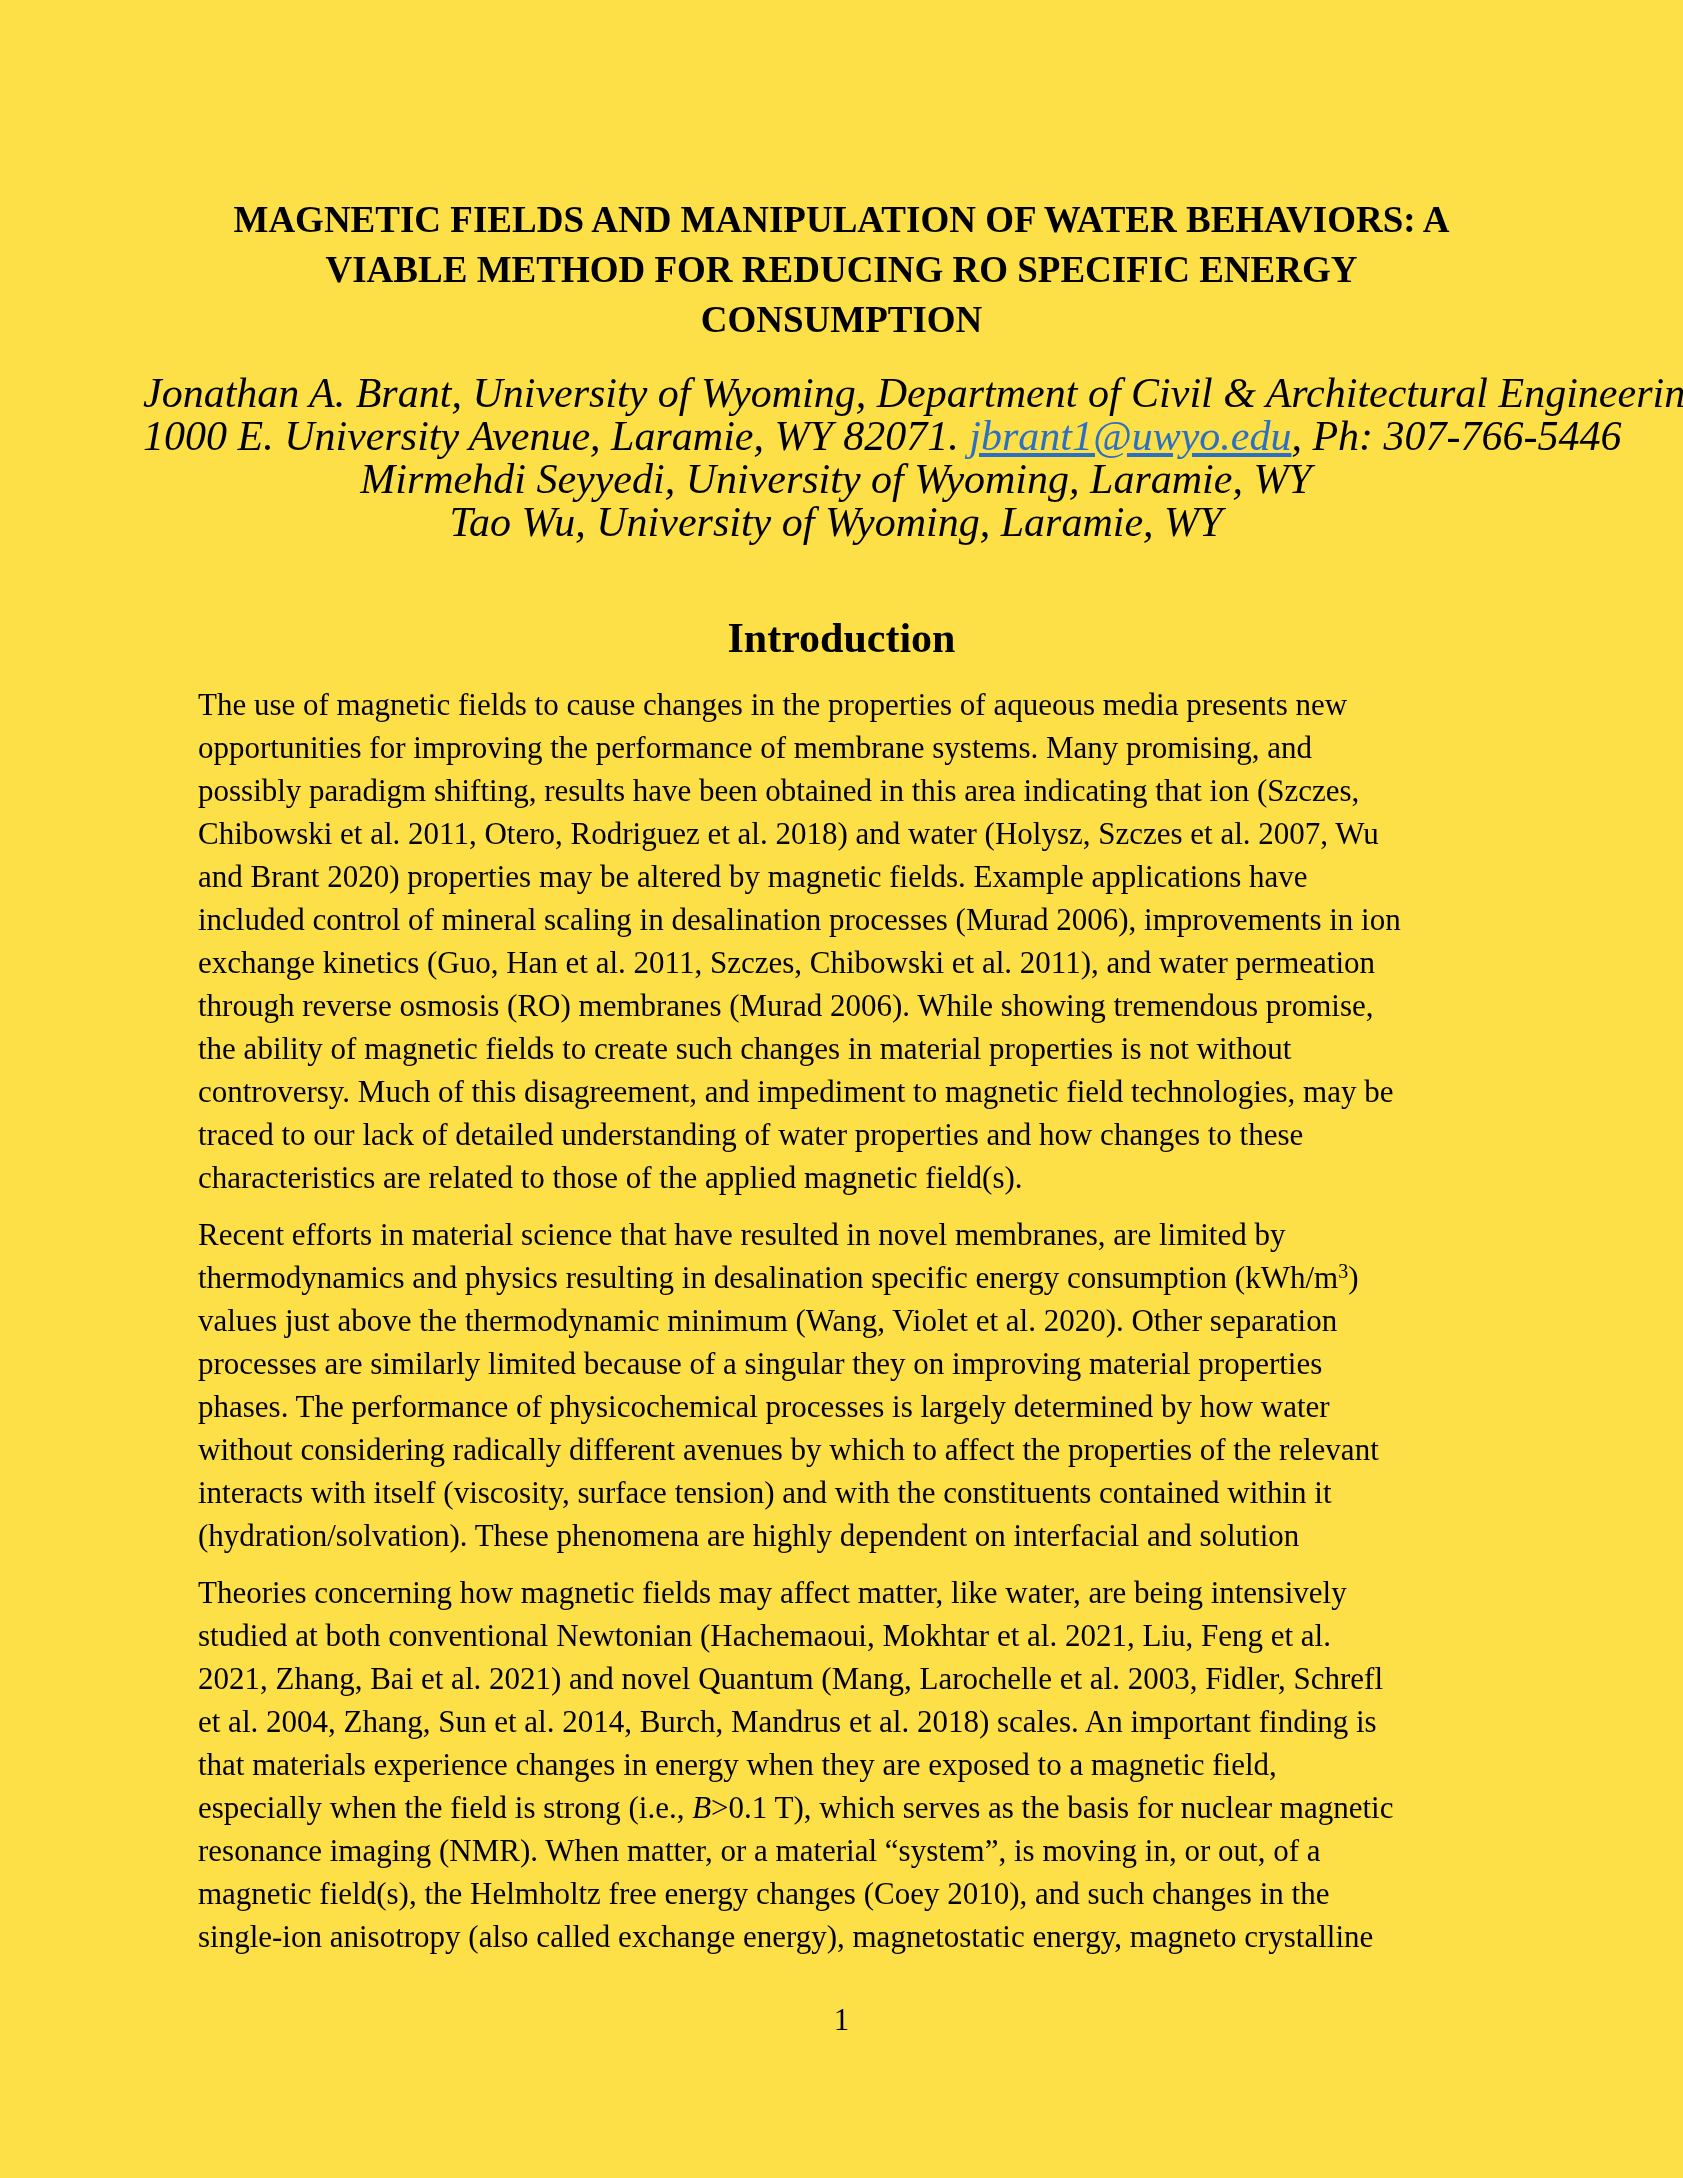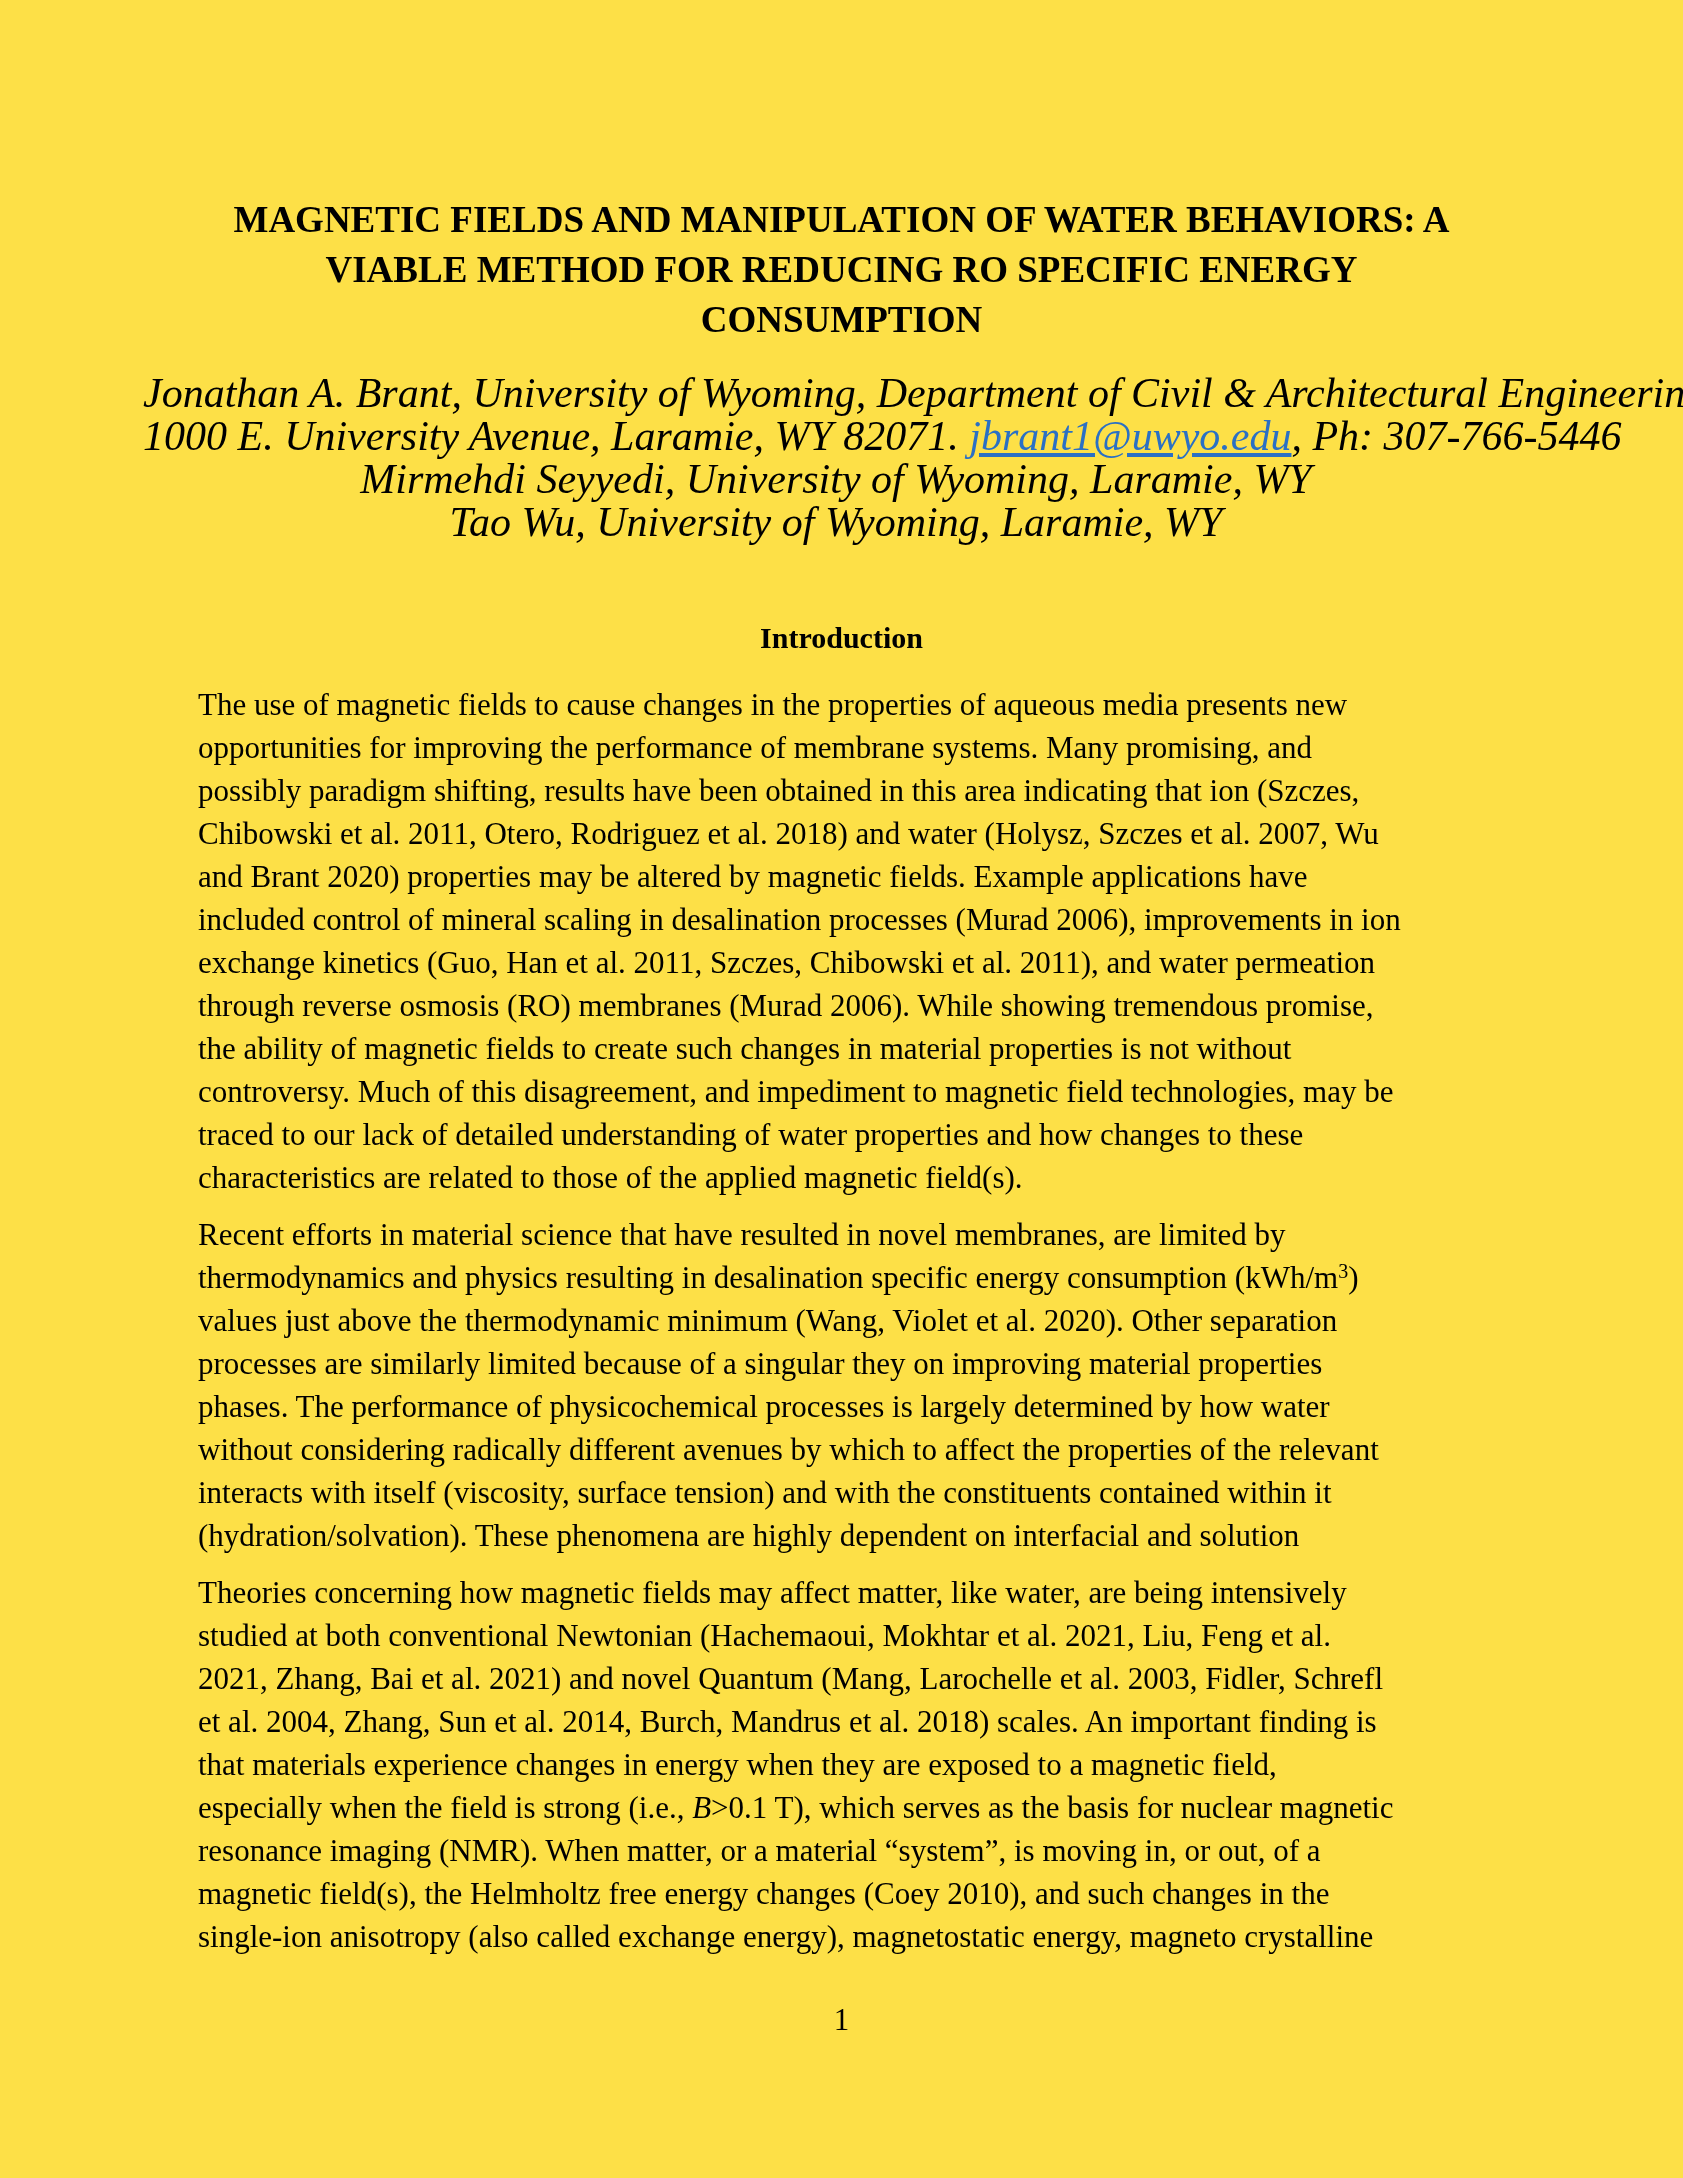--- a/index.html
+++ b/index.html
@@ -36,21 +36,21 @@
     font-size: 42px;
     line-height: 43px;
   }
   .section-heading {
     position: absolute;
     top: 616px;
     left: 198px;
     width: 1287px;
     text-align: center;
     font-weight: bold;
-    font-size: 30px;
+    font-size: 42px;
     line-height: 44px;
   }
   .content {
     position: absolute;
     top: 683px;
     left: 198px;
     width: 1287px;
     font-size: 31px;
     line-height: 43px;
   }

